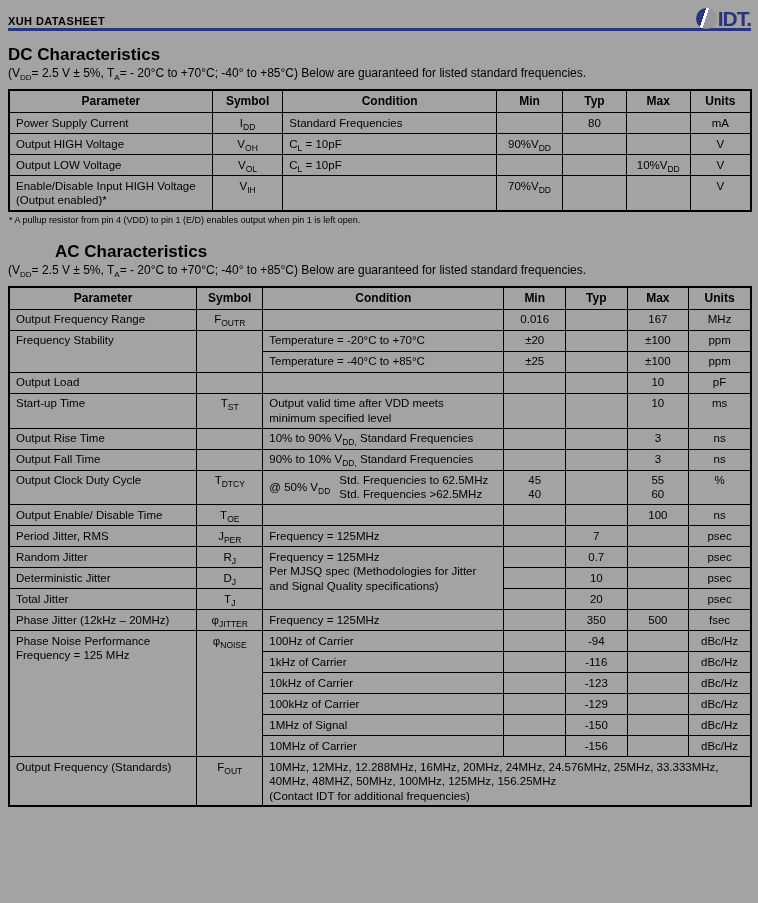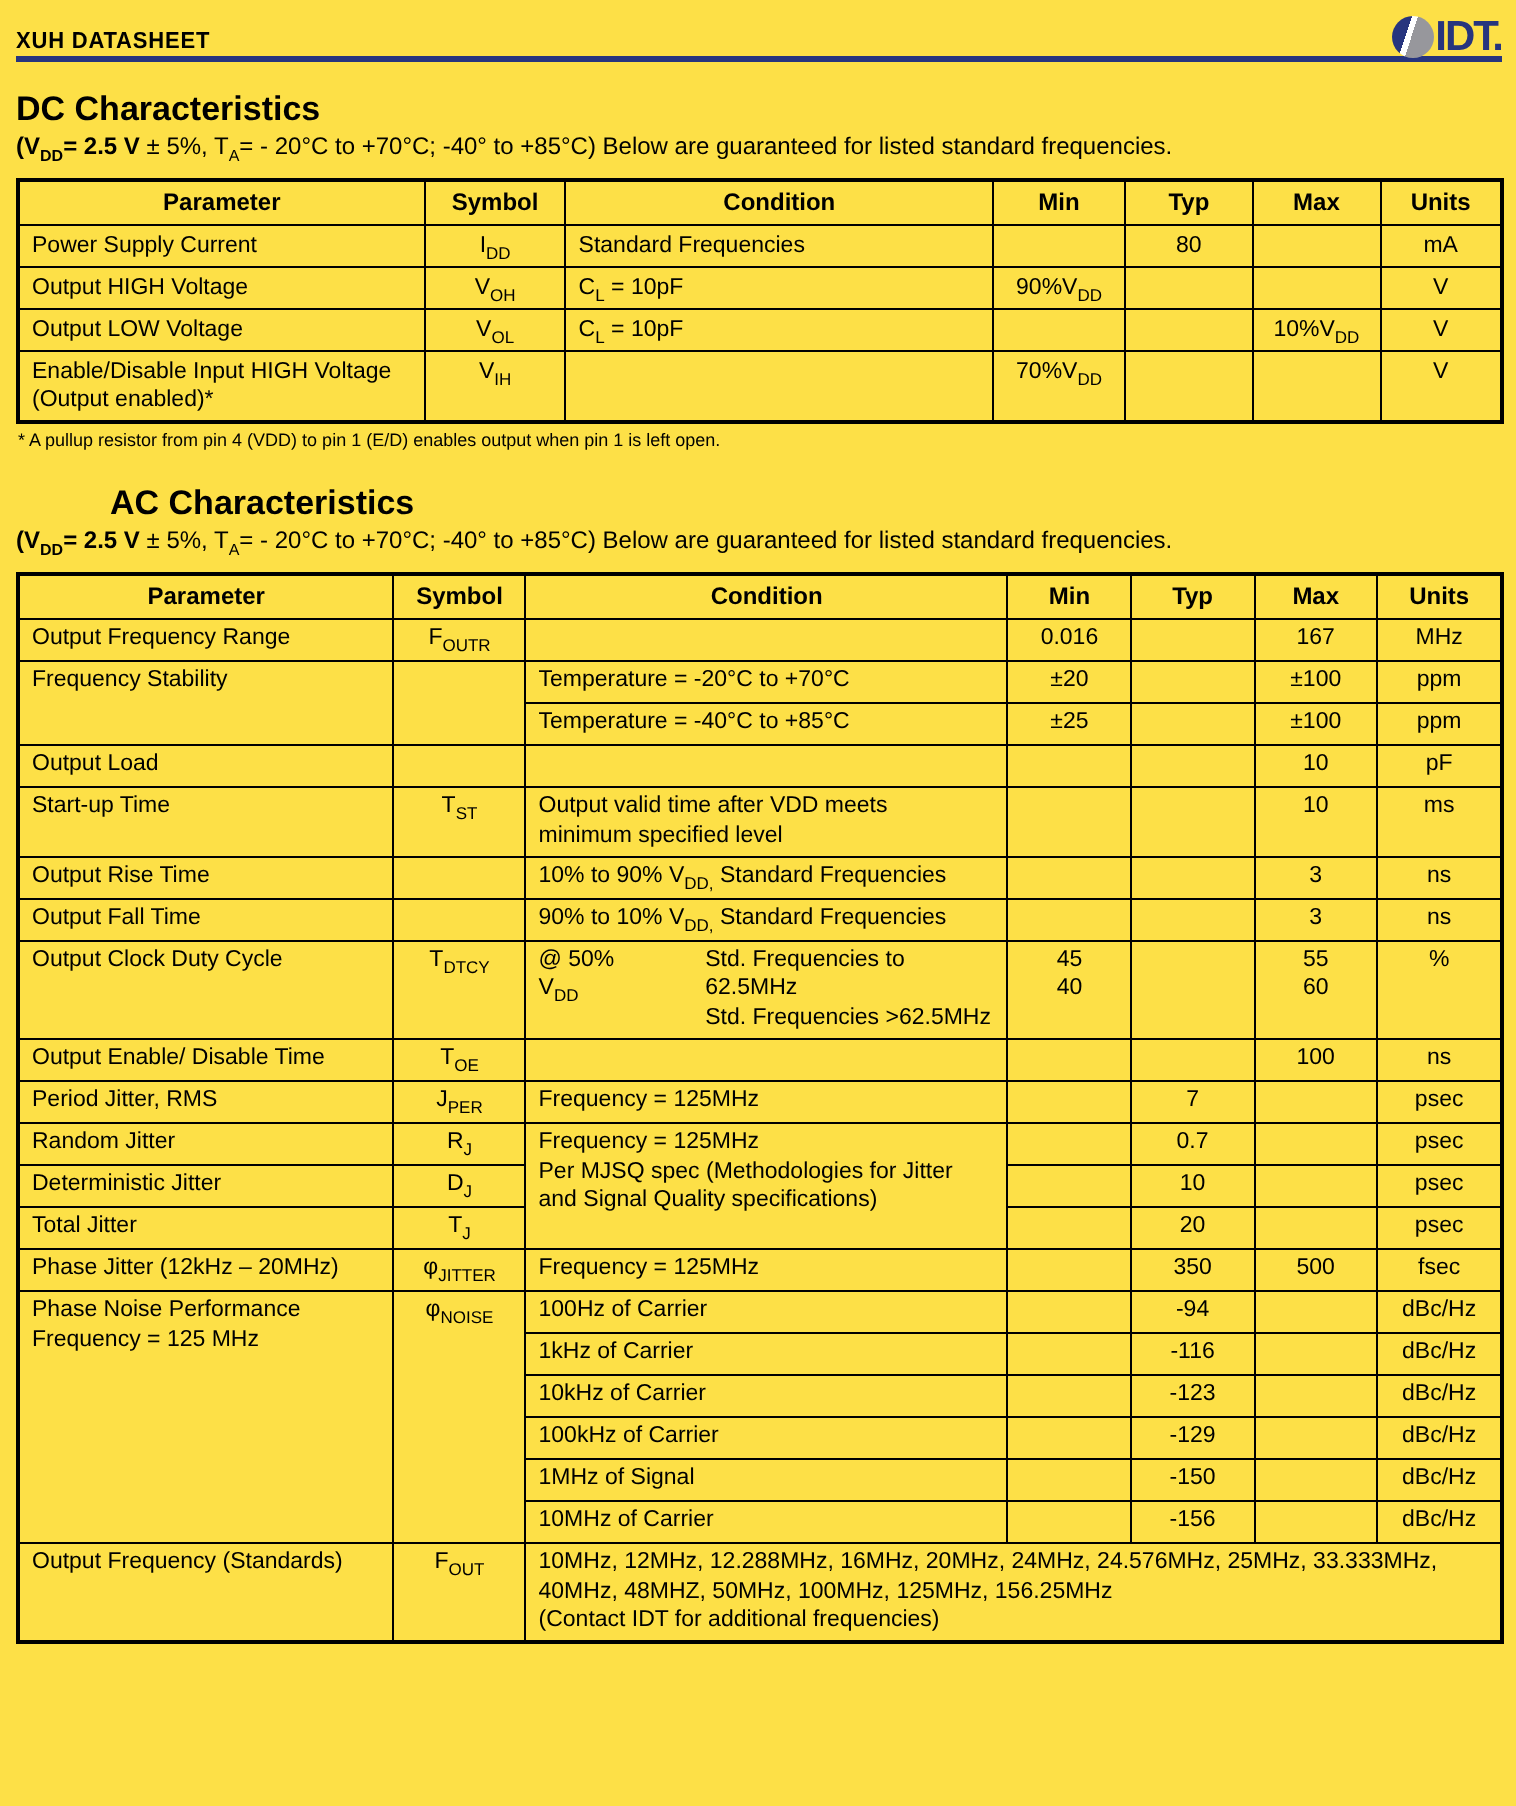--- a/index.html
+++ b/index.html
@@ -1,45 +1,45 @@
 <!DOCTYPE html>
 <html><head>
 <meta charset="utf-8">
 <style>
   * { box-sizing: border-box; }
   html,body { margin:0; padding:0; background:#ffffff; }
   .page {
     width: 758px; height: 903px;
     font-family: "Liberation Sans", "DejaVu Sans", sans-serif;
-    color:#000; background:#fde047;
+    color:#000; background:#a3a3a3;
     padding: 8px 7px 0 8px;
     overflow: hidden;
   }
   
   .hdr { display:flex; justify-content:space-between; align-items:flex-end;
          border-bottom:3px solid #27357e; padding-bottom:1px; }
   .hdr-title { font-size:11px; font-weight:bold; letter-spacing:.4px; transform:scaleY(1.05); }
   .logo { display:flex; align-items:flex-start; gap:1px; margin-bottom:-2px; }
   .logo-circle { width:21px; height:21px; border-radius:50%;
     background: linear-gradient(108deg, #27357e 0 36%, #ffffff 36% 47%, #97979c 47% 100%); }
   .logo-text { color:#27357e; font-size:21px; font-weight:800; letter-spacing:-1px; line-height:1; }
   
   .sec-title { font-size:17px; font-weight:bold; margin:14px 0 1px 0; }
   .sec-sub { font-size:12px; margin:0 0 9px 0; }
   .sec-sub sub { font-size:8px; }
-  .bold { font-weight:bold; }
+  .bold { font-weight:normal; }
   
   table { width:744px; border-collapse:collapse; table-layout:fixed;
           border:2px solid #000; font-size:11.5px; line-height:1.25;padding-left:27px; }
   th { border:1px solid #000; font-size:12px; font-weight:bold; padding:3px 2px; text-align:center; }
   td { border:1px solid #000; padding:2.5px 6px; vertical-align:top; }
   td.c { text-align:center; padding-left:2px; padding-right:2px; }
   sub { font-size:8.5px; line-height:0; }
   .h21 td { height:21px; }
-  .duty { display:flex; gap:24px; }
+  .duty { display:flex; gap:9px;align-items:center; }
   .fineprint { font-size:9px; margin:3px 0 0 1px; }
   .note { font-size:9.5px; margin:4px 0 0 1px; line-height:1.25; width:744px; }
 </style>
 </head>
 <body>
 
 <div class="page">
 
   <div class="hdr">
     <span class="hdr-title">XUH  DATASHEET</span>

